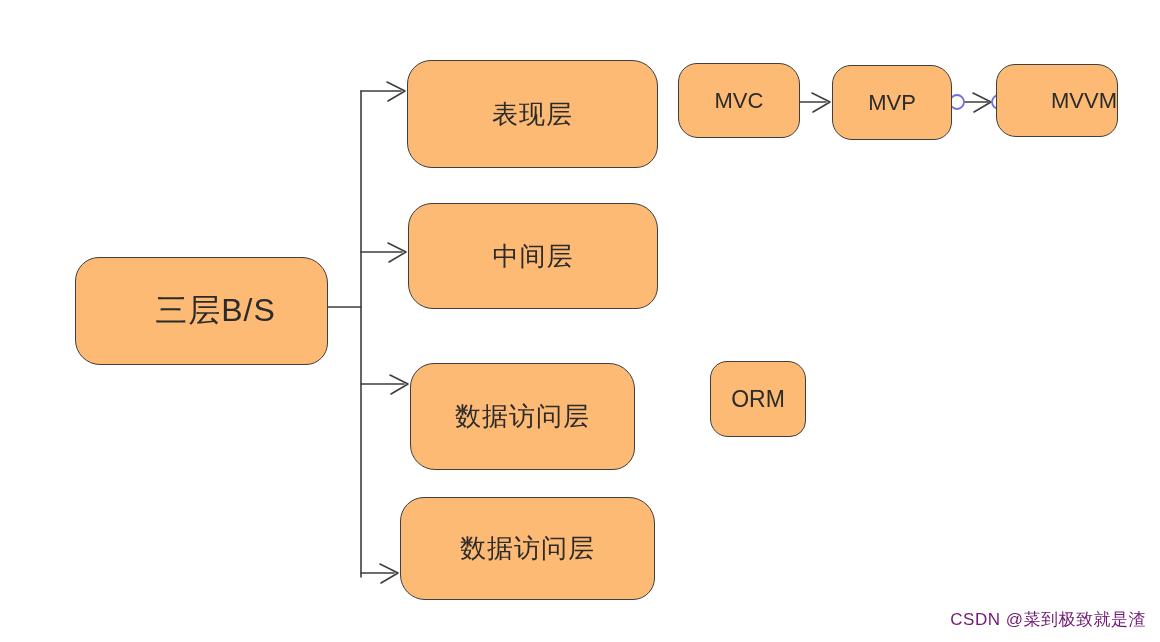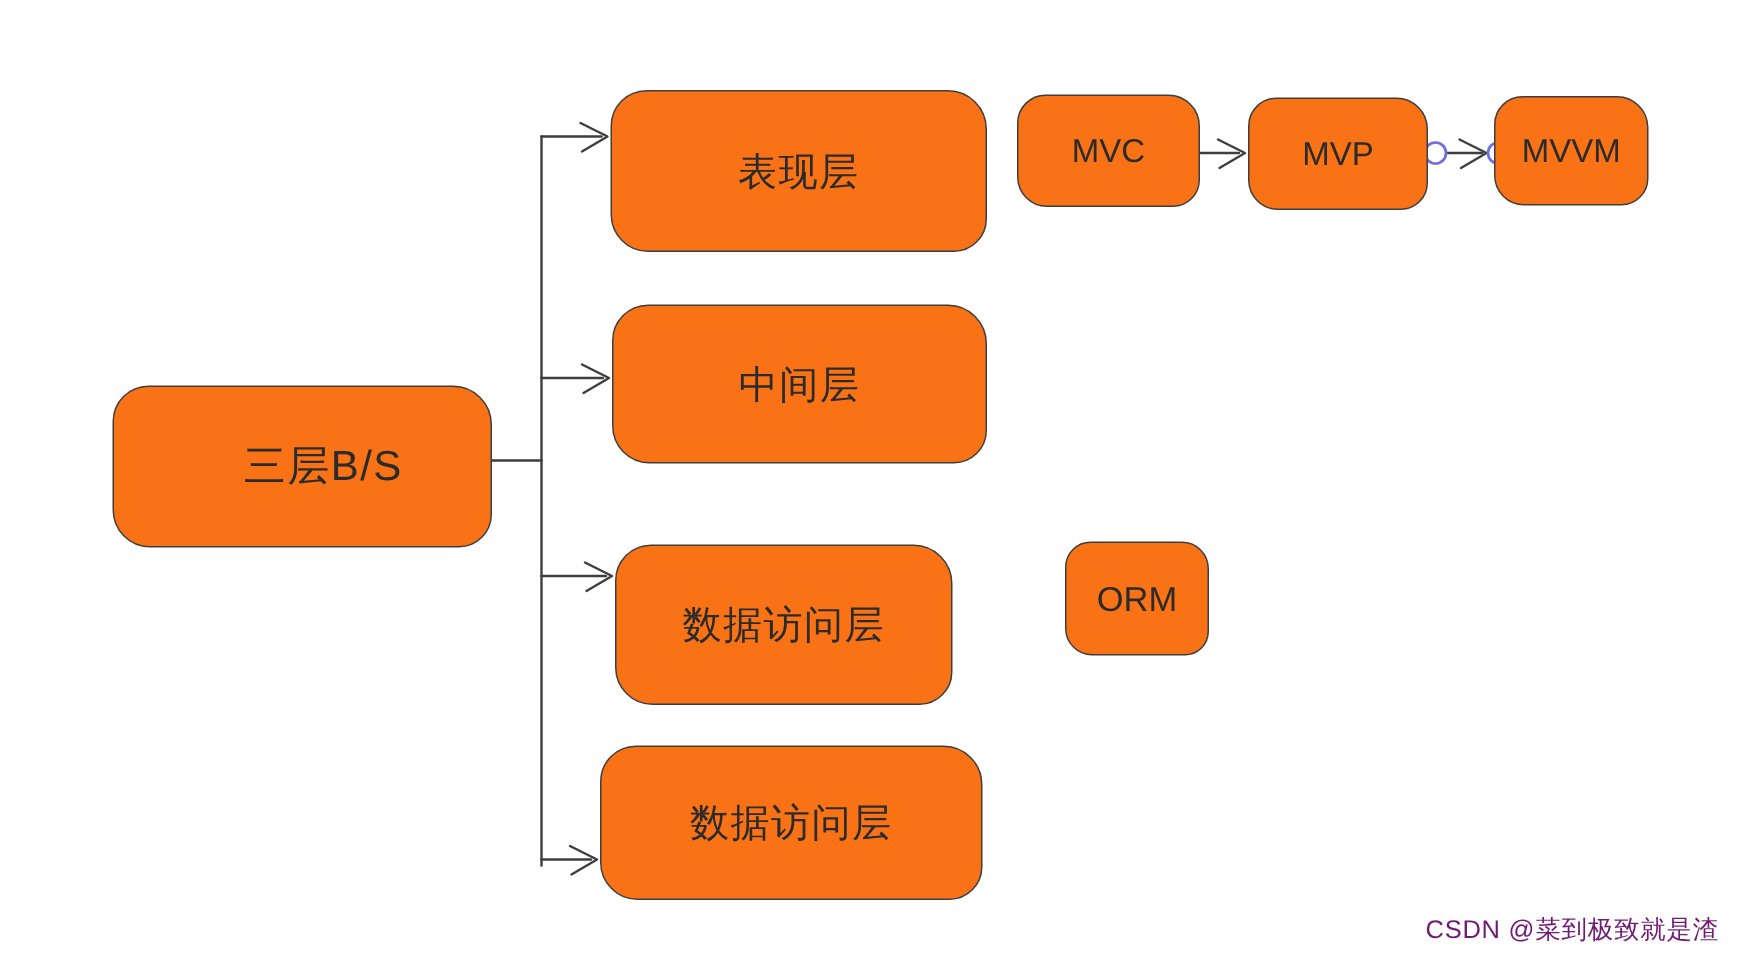--- a/index.html
+++ b/index.html
@@ -19,21 +19,21 @@
     position: absolute;
     left: 0;
     top: 0;
     width: 1160px;
     height: 642px;
     pointer-events: none;
   }
   .node {
     position: absolute;
     box-sizing: border-box;
-    background: #f97316;
+    background: #fdba74;
     border: 1.6px solid #3e3e3e;
     display: flex;
     align-items: center;
     justify-content: center;
     color: #2b2b2b;
     cursor: default;
   }
   .node.lg {
     border-radius: 24px 26px 22px 25px;
     font-size: 26px;
@@ -89,21 +89,21 @@
 
       <line x1="965" y1="102" x2="988" y2="102"></line>
       <polyline points="973,93 991,102 974,112"></polyline>
     </g>
     <g fill="#ffffff" stroke-width="1.8" stroke="#6e6ee0">
       <circle cx="957" cy="102" r="7"></circle>
       <circle cx="999" cy="102" r="7"></circle>
     </g>
   </svg>
 
-  <div class="node lg" style="left:75px; top:257px; width:253px; height:108px; font-size:28px;padding-left:28px;">
+  <div class="node lg" style="left:75px; top:257px; width:253px; height:108px; font-size:32px;padding-left:28px;">
     <span class="label">三层B/S</span>
   </div>
 
   <div class="node lg" style="left:407px; top:60px; width:251px; height:108px;">
     <span class="label">表现层</span>
   </div>
 
   <div class="node lg" style="left:408px; top:203px; width:250px; height:106px;">
     <span class="label">中间层</span>
   </div>
@@ -117,21 +117,21 @@
   </div>
 
   <div class="node sm" style="left:678px; top:63px; width:122px; height:75px;">
     <span class="label">MVC</span>
   </div>
 
   <div class="node sm" style="left:832px; top:65px; width:120px; height:75px;">
     <span class="label">MVP</span>
   </div>
 
-  <div class="node sm" style="left:996px; top:64px; width:103px; height:73px;">
+  <div class="node sm" style="left:996px; top:64px; width:122px; height:73px;justify-content:flex-end;">
     <span class="label">MVVM</span>
   </div>
 
   <div class="node xs" style="left:710px; top:361px; width:96px; height:76px;">
     <span class="label">ORM</span>
   </div>
 
   <div class="watermark">CSDN @菜到极致就是渣</div>
 
 </div>

